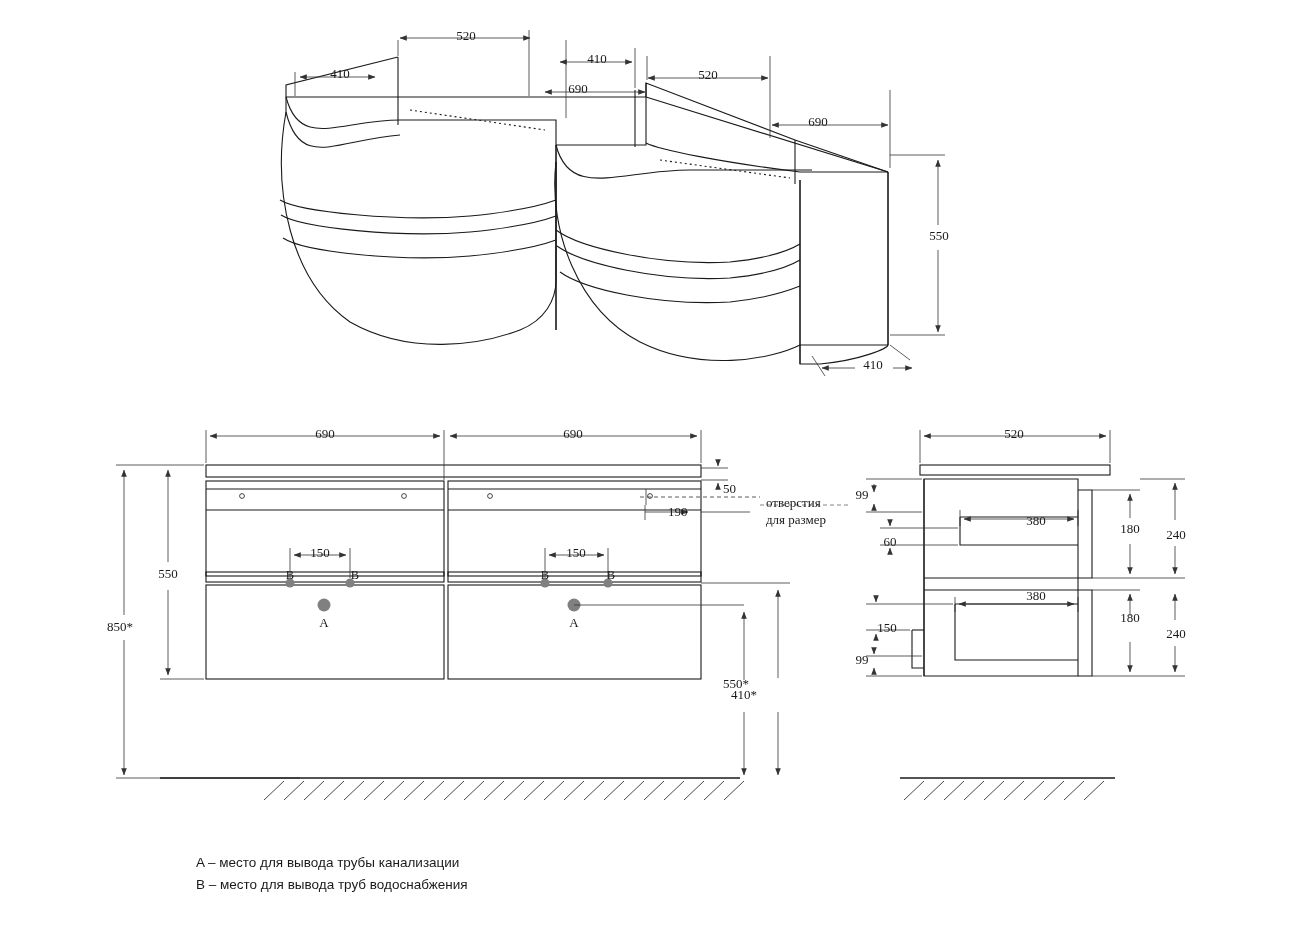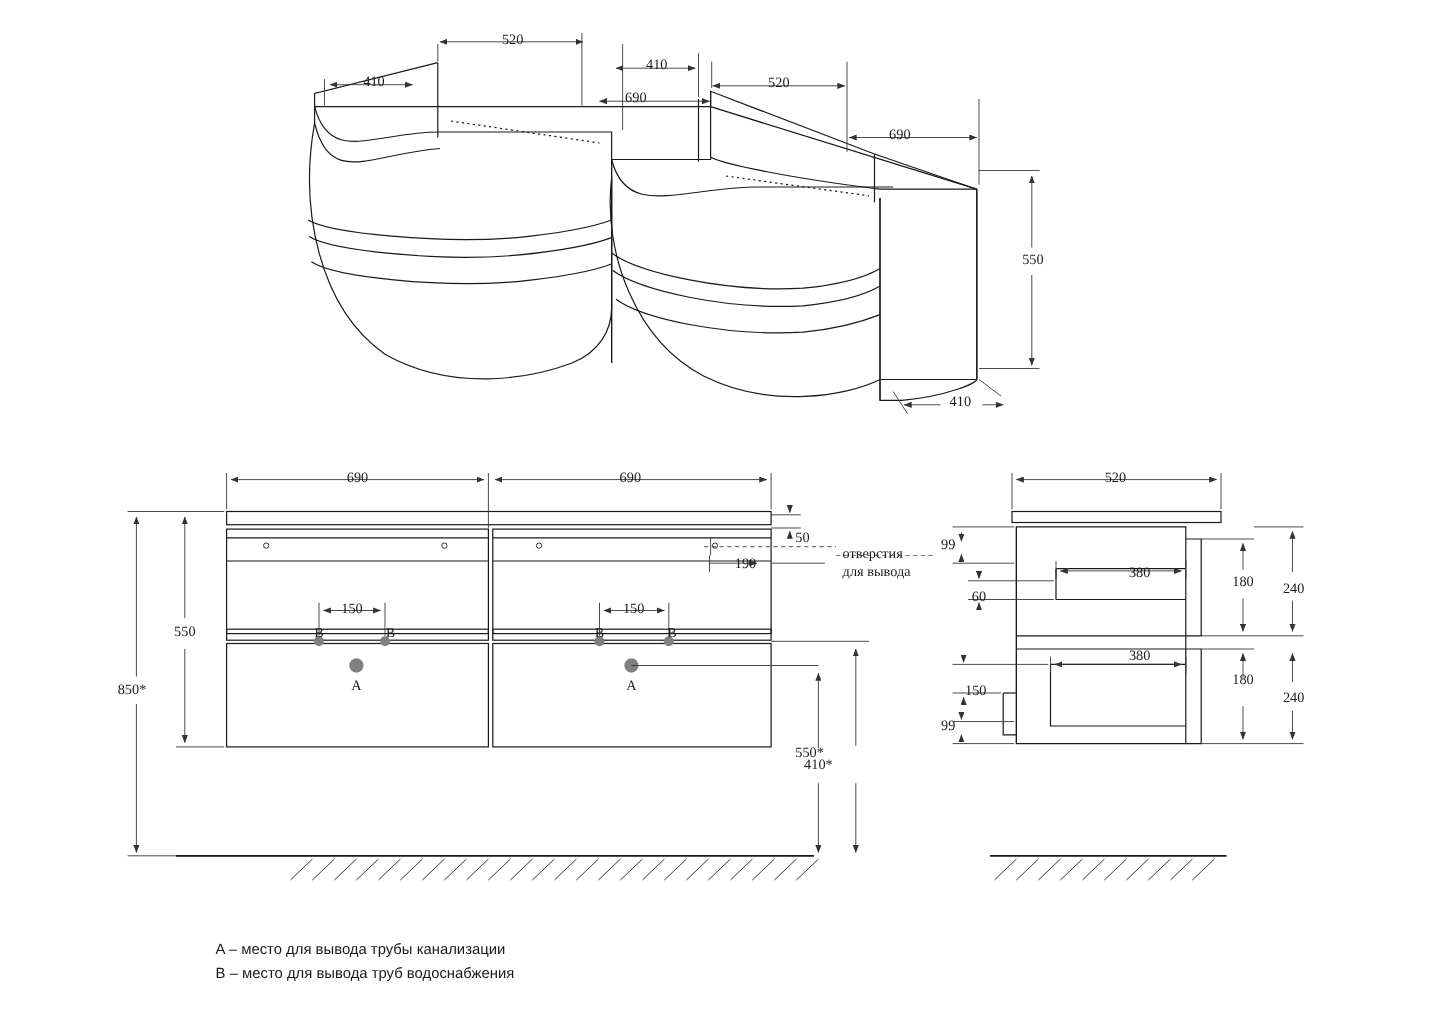--- a/index.html
+++ b/index.html
@@ -317,21 +317,21 @@
   <div class="lbl ctr" style="left:736px; top:676px;">550*</div>
 
   <div class="lbl small ctr" style="left:290px; top:568px;">B</div>
   <div class="lbl small ctr" style="left:355px; top:568px;">B</div>
   <div class="lbl small ctr" style="left:545px; top:568px;">B</div>
   <div class="lbl small ctr" style="left:611px; top:568px;">B</div>
   <div class="lbl ctr" style="left:324px; top:615px;">A</div>
   <div class="lbl ctr" style="left:574px; top:615px;">A</div>
 
   <div class="lbl" style="left:766px; top:495px;">отверстия</div>
-  <div class="lbl" style="left:766px; top:512px;">для вывода</div>
+  <div class="lbl" style="left:766px; top:512px;">для размер</div>
 
   <div class="lbl ctr" style="left:1014px; top:426px;">520</div>
   <div class="lbl ctr" style="left:862px; top:487px;">99</div>
   <div class="lbl ctr" style="left:890px; top:534px;">60</div>
   <div class="lbl ctr" style="left:1036px; top:513px;">380</div>
   <div class="lbl ctr" style="left:1130px; top:521px;">180</div>
   <div class="lbl ctr" style="left:1176px; top:527px;">240</div>
   <div class="lbl ctr" style="left:1036px; top:588px;">380</div>
   <div class="lbl ctr" style="left:1130px; top:610px;">180</div>
   <div class="lbl ctr" style="left:1176px; top:626px;">240</div>

